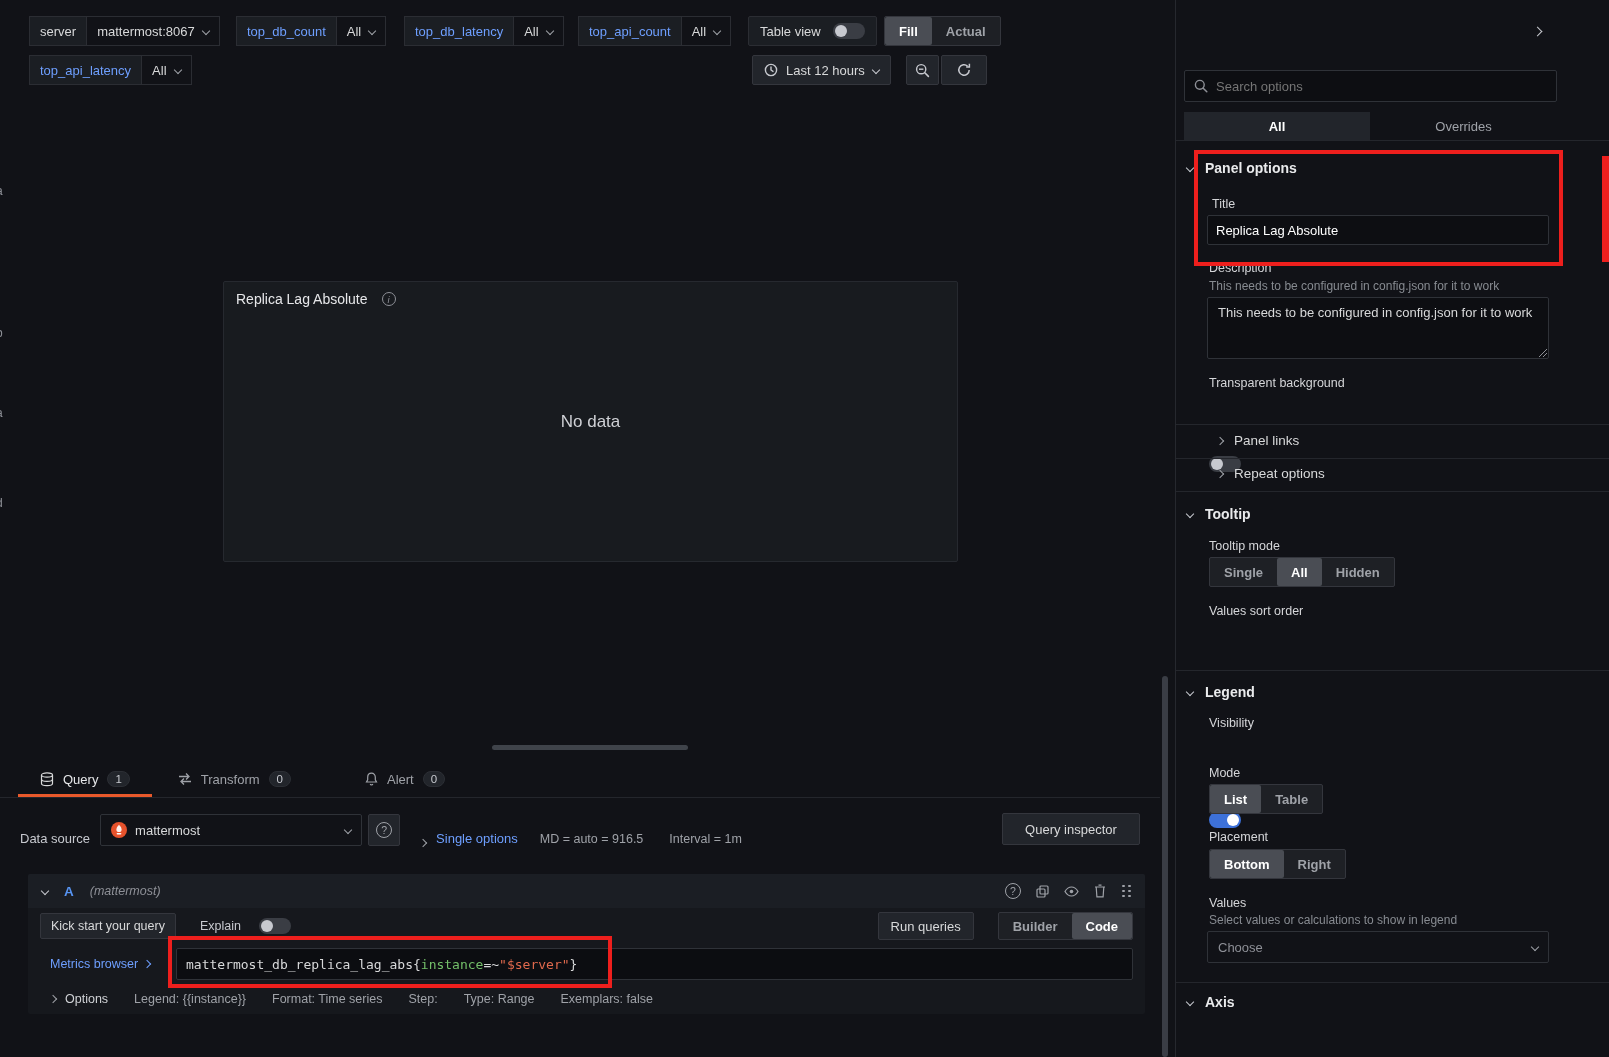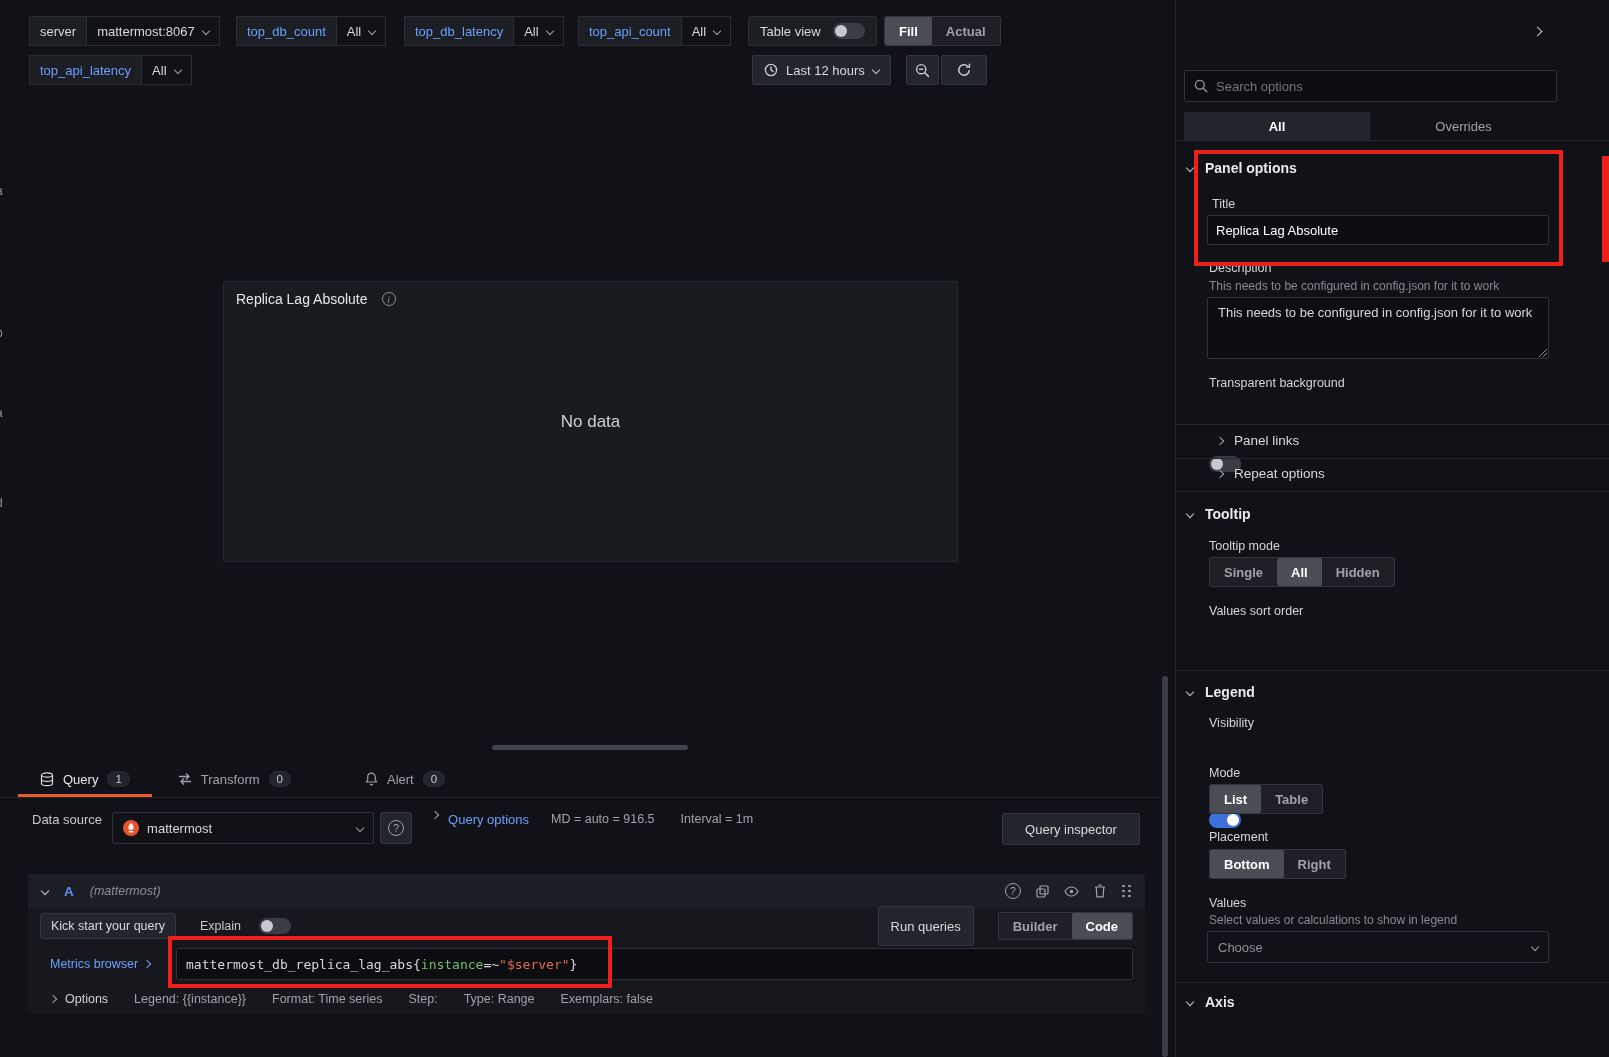--- a/index.html
+++ b/index.html
@@ -219,38 +219,38 @@
         <svg width="13" height="14" viewBox="0 0 13 14">
             <path d="M6.5 1.2c-2.3 0-3.8 1.7-3.8 4v2.6L1.5 10h10l-1.2-2.2V5.2c0-2.3-1.5-4-3.8-4z" fill="none" stroke="#9fa2a8" stroke-width="1.2"></path>
             <path d="M5.2 12a1.4 1.4 0 0 0 2.6 0" fill="none" stroke="#9fa2a8" stroke-width="1.2"></path>
           </svg>
       </span>
       <span>Alert</span>
       <span class="badge">0</span>
     </div>
   </div>
 
-  <div class="abs" style="left:0;top:812px;width:1160px;height:34px;display:flex;align-items:flex-start;padding-left:32px">
+  <div class="abs" style="left:0;top:812px;width:1160px;height:34px;display:flex;align-items:flex-end;padding-left:20px">
     <span style="color:#c7c9cf">Data source</span>
     <div class="selectbox" style="margin-left:10px;width:262px;height:32px">
       <span style="display:inline-flex">
         <svg width="16" height="16" viewBox="0 0 16 16">
             <circle cx="8" cy="8" r="8" fill="#e6522c"></circle>
             <path d="M8 2.8c1.5 1.5 2.6 3 2.6 4.6A2.6 2.6 0 0 1 8 10 2.6 2.6 0 0 1 5.4 7.4C5.4 5.8 6.5 4.3 8 2.8z" fill="#fff" opacity="0.92"></path>
             <rect x="5.6" y="11" width="4.8" height="1.6" rx="0.8" fill="#fff"></rect>
           </svg>
       </span>
       <span>mattermost</span>
       <span class="chev" style="margin-left:auto"></span>
     </div>
     <div class="btn" style="margin-left:6px;width:32px;height:32px">
       <span class="qmark"></span>
     </div>
     <span class="chev r" style="margin-left:20px"></span>
-    <span style="margin-left:10px;color:#6e9fff">Query options</span>
+    <span style="margin-left:10px;color:#6e9fff">Single options</span>
     <span style="margin-left:22px;color:#9fa2a8;font-size:12.5px">MD = auto = 916.5</span>
     <span style="margin-left:26px;color:#9fa2a8;font-size:12.5px">Interval = 1m</span>
     <div class="btn" style="position:absolute;left:1002px;top:1px;width:138px;height:32px">
       <span>Query inspector</span>
     </div>
   </div>
 
   <div class="abs qcard" style="left:28px;top:874px;width:1117px">
     <div class="qcard-header">
       <span class="chev lt"></span>
@@ -279,21 +279,21 @@
       </div>
     </div>
 
     <div class="qtoolbar">
       <div class="btn" style="height:26px;padding:0 10px;font-size:12.5px">
         <span>Kick start your query</span>
       </div>
       <span style="color:#c7c9cf;font-size:12.5px;margin-left:6px">Explain</span>
       <span class="toggle"></span>
       <div style="margin-left:auto;display:flex;align-items:center;gap:24px">
-        <div class="btn" style="height:40px;padding:0 12px">
+        <div class="btn" style="height:28px;padding:0 12px">
           <span>Run queries</span>
         </div>
         <div class="rgroup" style="height:28px">
           <span class="ropt">Builder</span>
           <span class="ropt sel">Code</span>
         </div>
       </div>
     </div>
 
     <div class="qeditor">

